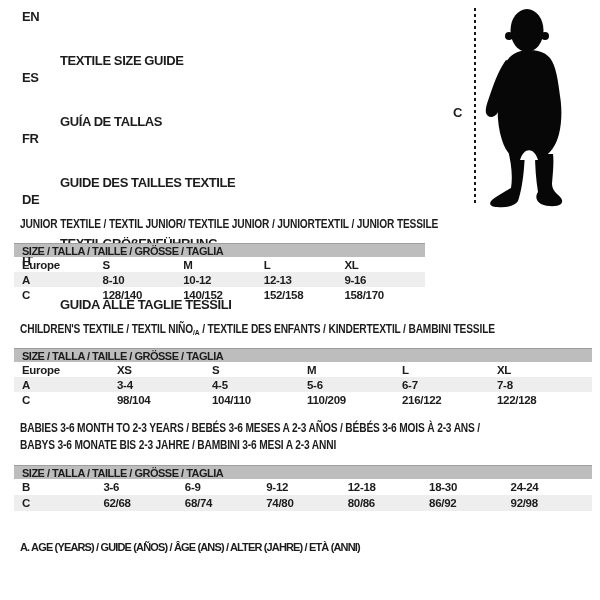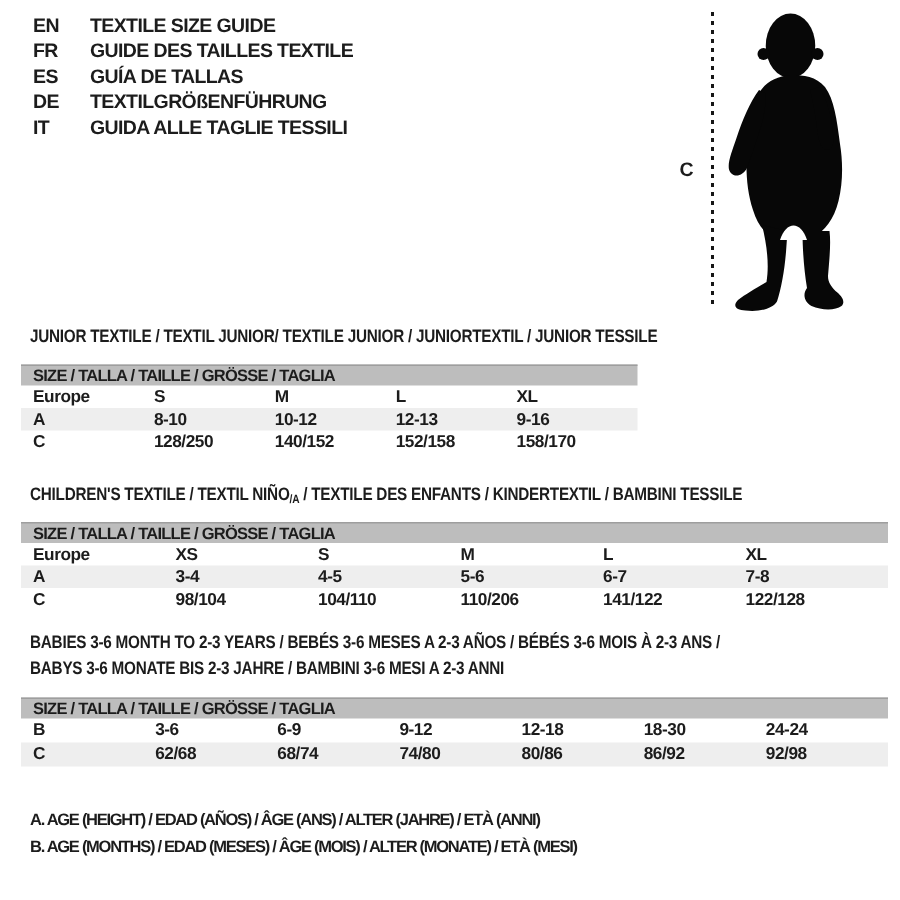--- a/index.html
+++ b/index.html
@@ -9,21 +9,21 @@
     font-family:"Liberation Sans","DejaVu Sans",sans-serif;
     font-weight:bold;
     -webkit-font-smoothing:antialiased;
   }
   .abs{position:absolute;}
 
   
   .lang-block{left:22px;top:8px;}
   .lang-row{display:flex;line-height:17px;font-size:13px;letter-spacing:-0.4px;}
   .lang-code{width:38px;flex:0 0 38px;}
-  .lang-label{white-space:nowrap;}
+  .lang-label{white-space:nowrap;margin-top:44px;}
 
   
   .height-line{
     left:474px;top:8px;width:2px;height:198px;
     background:repeating-linear-gradient(to bottom,#161616 0 3px,transparent 3px 6px);
   }
   .height-label{left:453px;top:105px;font-size:13px;}
   .baby-svg{left:478px;top:4px;width:100px;height:210px;}
 
   
@@ -55,26 +55,26 @@
 </style>
 </head>
 <body>
 
 <div class="abs lang-block">
   <div class="lang-row">
     <span class="lang-code">EN</span>
     <span class="lang-label">TEXTILE SIZE GUIDE</span>
   </div>
   <div class="lang-row">
+    <span class="lang-code">ES</span>
+    <span class="lang-label">GUÍA DE TALLAS</span>
+  </div>
+  <div class="lang-row">
     <span class="lang-code">FR</span>
     <span class="lang-label">GUIDE DES TAILLES TEXTILE</span>
-  </div>
-  <div class="lang-row">
-    <span class="lang-code">ES</span>
-    <span class="lang-label">GUÍA DE TALLAS</span>
   </div>
   <div class="lang-row">
     <span class="lang-code">DE</span>
     <span class="lang-label">TEXTILGRÖßENFÜHRUNG</span>
   </div>
   <div class="lang-row">
     <span class="lang-code">IT</span>
     <span class="lang-label">GUIDA ALLE TAGLIE TESSILI</span>
   </div>
 </div>
@@ -107,21 +107,21 @@
   </div>
   <div class="trow h15 alt">
     <div class="cell lbl">A</div>
     <div class="cell">8-10</div>
     <div class="cell">10-12</div>
     <div class="cell">12-13</div>
     <div class="cell">9-16</div>
   </div>
   <div class="trow h15">
     <div class="cell lbl">C</div>
-    <div class="cell">128/250</div>
+    <div class="cell">128/140</div>
     <div class="cell">140/152</div>
     <div class="cell">152/158</div>
     <div class="cell">158/170</div>
   </div>
 </div>
 
 <div class="abs section-heading" style="top:321px;">
   <span>CHILDREN'S TEXTILE / TEXTIL NIÑO</span><span class="heading-sub">/A</span><span> / TEXTILE DES ENFANTS / KINDERTEXTIL / BAMBINI TESSILE</span>
 </div>
 <div class="abs size-table t-wide t-children" style="top:348px;">
@@ -139,22 +139,22 @@
     <div class="cell">3-4</div>
     <div class="cell">4-5</div>
     <div class="cell">5-6</div>
     <div class="cell">6-7</div>
     <div class="cell">7-8</div>
   </div>
   <div class="trow h15">
     <div class="cell lbl">C</div>
     <div class="cell">98/104</div>
     <div class="cell">104/110</div>
-    <div class="cell">110/206</div>
-    <div class="cell">141/122</div>
+    <div class="cell">110/209</div>
+    <div class="cell">216/122</div>
     <div class="cell">122/128</div>
   </div>
 </div>
 
 <div class="abs section-heading" style="top:420px;">
   <div>BABIES 3-6 MONTH TO 2-3 YEARS / BEBÉS 3-6 MESES A 2-3 AÑOS / BÉBÉS 3-6 MOIS À 2-3 ANS /</div>
   <div>BABYS 3-6 MONATE BIS 2-3 JAHRE / BAMBINI 3-6 MESI A 2-3 ANNI</div>
 </div>
 <div class="abs size-table t-wide t-babies" style="top:465px;">
   <div class="size-bar">SIZE / TALLA / TAILLE / GRÖSSE / TAGLIA</div>
@@ -172,15 +172,14 @@
     <div class="cell">62/68</div>
     <div class="cell">68/74</div>
     <div class="cell">74/80</div>
     <div class="cell">80/86</div>
     <div class="cell">86/92</div>
     <div class="cell">92/98</div>
   </div>
 </div>
 
 <div class="abs footnotes">
-  <div class="footnote">A. AGE (HEIGHT) / EDAD (AÑOS) / ÂGE (ANS) / ALTER (JAHRE) / ETÀ (ANNI)</div>
-  <div class="footnote">B. AGE (MONTHS) / EDAD (MESES) / ÂGE (MOIS) / ALTER (MONATE) / ETÀ (MESI)</div>
+  <div class="footnote">A. AGE (YEARS) / GUIDE (AÑOS) / ÂGE (ANS) / ALTER (JAHRE) / ETÀ (ANNI)</div>
 </div>
 
 </body></html>

